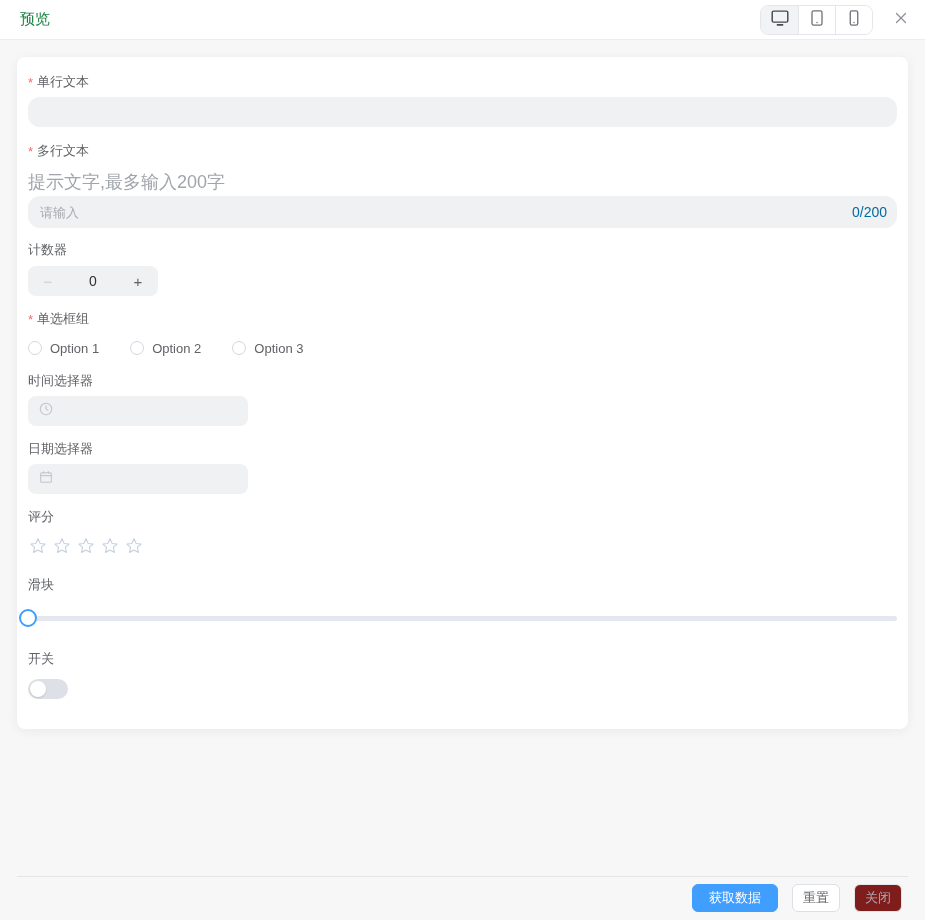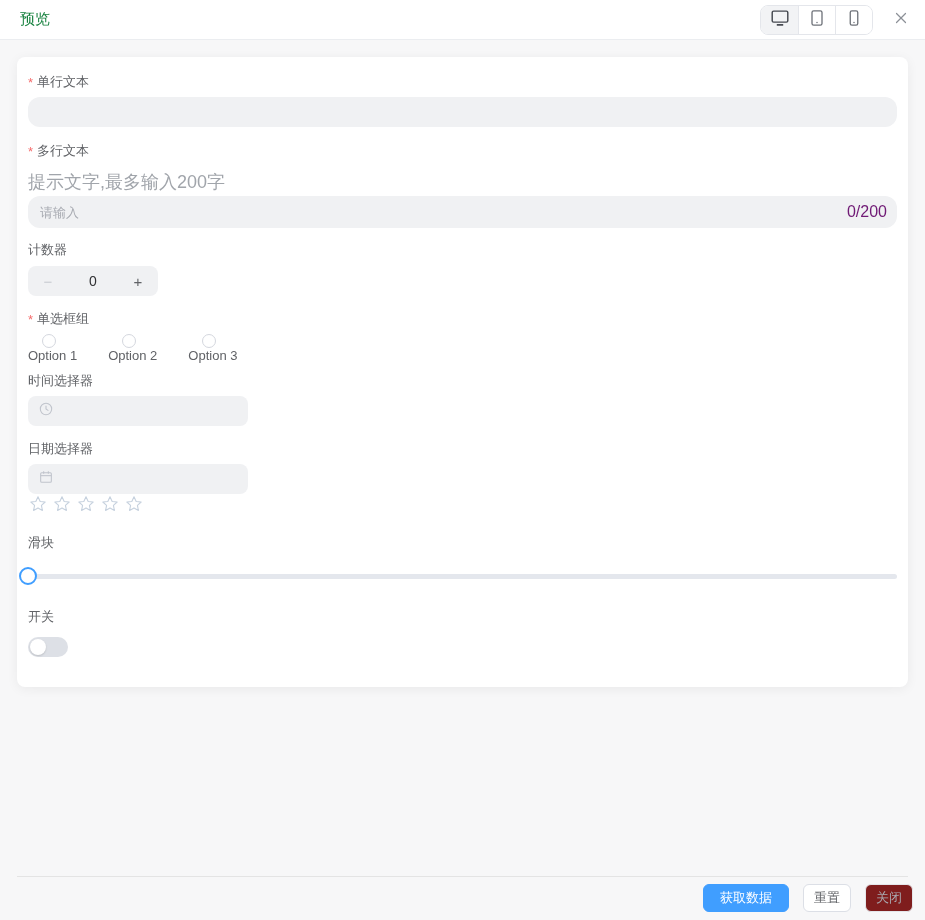--- a/index.html
+++ b/index.html
@@ -30,33 +30,33 @@
                 font-size:13px; color:#303133; padding:0 12px; outline:none; }
   .gray-field::placeholder { color:#a8abb2; }
 
   .item-single .f-label { margin-top:8px; margin-bottom:6px; }
 
   .item-multi .f-label { margin-top:15px; }
   .hint { font-size:18px; color:#a1a5ab; margin-top:10px; margin-bottom:8px; height:18px; }
   .ta-wrap { position:relative; }
   .ta-wrap .gray-field { height:32px; padding-right:62px; }
   .ta-counter { position:absolute; right:10px; top:50%; transform:translateY(-50%);
-                font-size:16px; color:#701a75; }
+                font-size:14px; color:#0369a1; }
 
   .item-counter .f-label { margin-top:13px; margin-bottom:7px; }
   .stepper { width:130px; height:30px; background:#f0f1f3; border-radius:8px;
              display:flex; align-items:center; }
   .step-btn { width:40px; text-align:center; font-size:15px; cursor:pointer; user-select:none; }
   .step-btn.minus { color:#c8cbd0; }
   .step-btn.plus { color:#606266; }
   .step-val { flex:1; text-align:center; font-size:14px; color:#303133; }
 
   .item-radio .f-label { margin-top:14px; margin-bottom:10px; }
   .radio-row { display:flex; align-items:center; height:20px; }
-  .radio { display:flex; align-items:center; margin-right:31px; cursor:pointer;flex-direction:column; }
+  .radio { display:flex; align-items:center; margin-right:31px; cursor:pointer; }
   .radio-dot { width:14px; height:14px; border:1px solid #d4d7de; border-radius:50%; background:#fff; margin-right:8px; }
   .radio-lab { font-size:13px; color:#606266; }
 
   .item-picker .f-label { margin-top:14px; margin-bottom:6px; }
   .picker { width:220px; height:30px; background:#f0f1f3; border-radius:8px;
             display:flex; align-items:center; padding:0 10px; cursor:pointer; }
   .picker svg { stroke:#c0c4cc; }
 
   .item-rate .f-label { margin-top:14px; margin-bottom:10px; }
   .stars { display:flex; align-items:center; height:20px; }
@@ -70,21 +70,21 @@
                    background:#fff; border:2.5px solid #409eff; cursor:pointer; }
 
   .item-switch .f-label { margin-top:23px; margin-bottom:11px; }
   .switch { width:40px; height:20px; border-radius:10px; background:#dde0e6; position:relative; cursor:pointer; }
   .switch-knob { position:absolute; left:2px; top:2px; width:16px; height:16px; border-radius:50%;
                  background:#fff; box-shadow:0 1px 2px rgba(0,0,0,.15); }
 
   
   .footer { position:absolute; left:0; right:0; bottom:0; height:44px; }
   .footer-line { margin:0 17px; border-top:1px solid #e4e4e4; }
-  .footer-btns { display:flex; justify-content:flex-end; align-items:center; gap:14px; padding:7px 12px 0 0; }
+  .footer-btns { display:flex; justify-content:flex-end; align-items:center; gap:14px; padding:7px 23px 0 0; }
   .btn { height:28px; font-size:13px; border-radius:6px; padding:0 15px; cursor:pointer;
          display:flex; align-items:center; justify-content:center;
          font-family:"Liberation Sans","DejaVu Sans",sans-serif; }
   .btn-primary { background:#409eff; color:#fff; border:1px solid #409eff; padding:0 16px; }
   .btn-default { background:#fff; color:#606266; border:1px solid #dcdfe6; padding:0 10px; }
   .btn-muted { background:#7f1d1d; color:#a9abb2; border:1px solid #e5e6ea; padding:0 10px; }
 </style>
 </head>
 <body>
 
@@ -206,20 +206,23 @@
           <rect x="4" y="5.5" width="16" height="14.5" rx="1.5"></rect>
           <line x1="4" y1="10" x2="20" y2="10"></line>
           <line x1="8.5" y1="3.5" x2="8.5" y2="7"></line>
           <line x1="15.5" y1="3.5" x2="15.5" y2="7"></line>
         </svg>
       </span>
     </div>
   </div>
 
   <div class="form-item item-rate">
+    <div class="f-label">
+      <span>评分</span>
+    </div>
     <div class="stars">
       <span class="star">
         <svg width="20" height="20" viewBox="0 0 24 24" stroke-width="1.3" stroke-linejoin="round">
           <path d="M12 3.4l2.6 5.5 6 .7-4.5 4.1 1.2 6-5.3-3-5.3 3 1.2-6L3.4 9.6l6-.7z"></path>
           </svg>
       </span>
       <span class="star">
         <svg width="20" height="20" viewBox="0 0 24 24" stroke-width="1.3" stroke-linejoin="round">
           <path d="M12 3.4l2.6 5.5 6 .7-4.5 4.1 1.2 6-5.3-3-5.3 3 1.2-6L3.4 9.6l6-.7z"></path>
           </svg>

